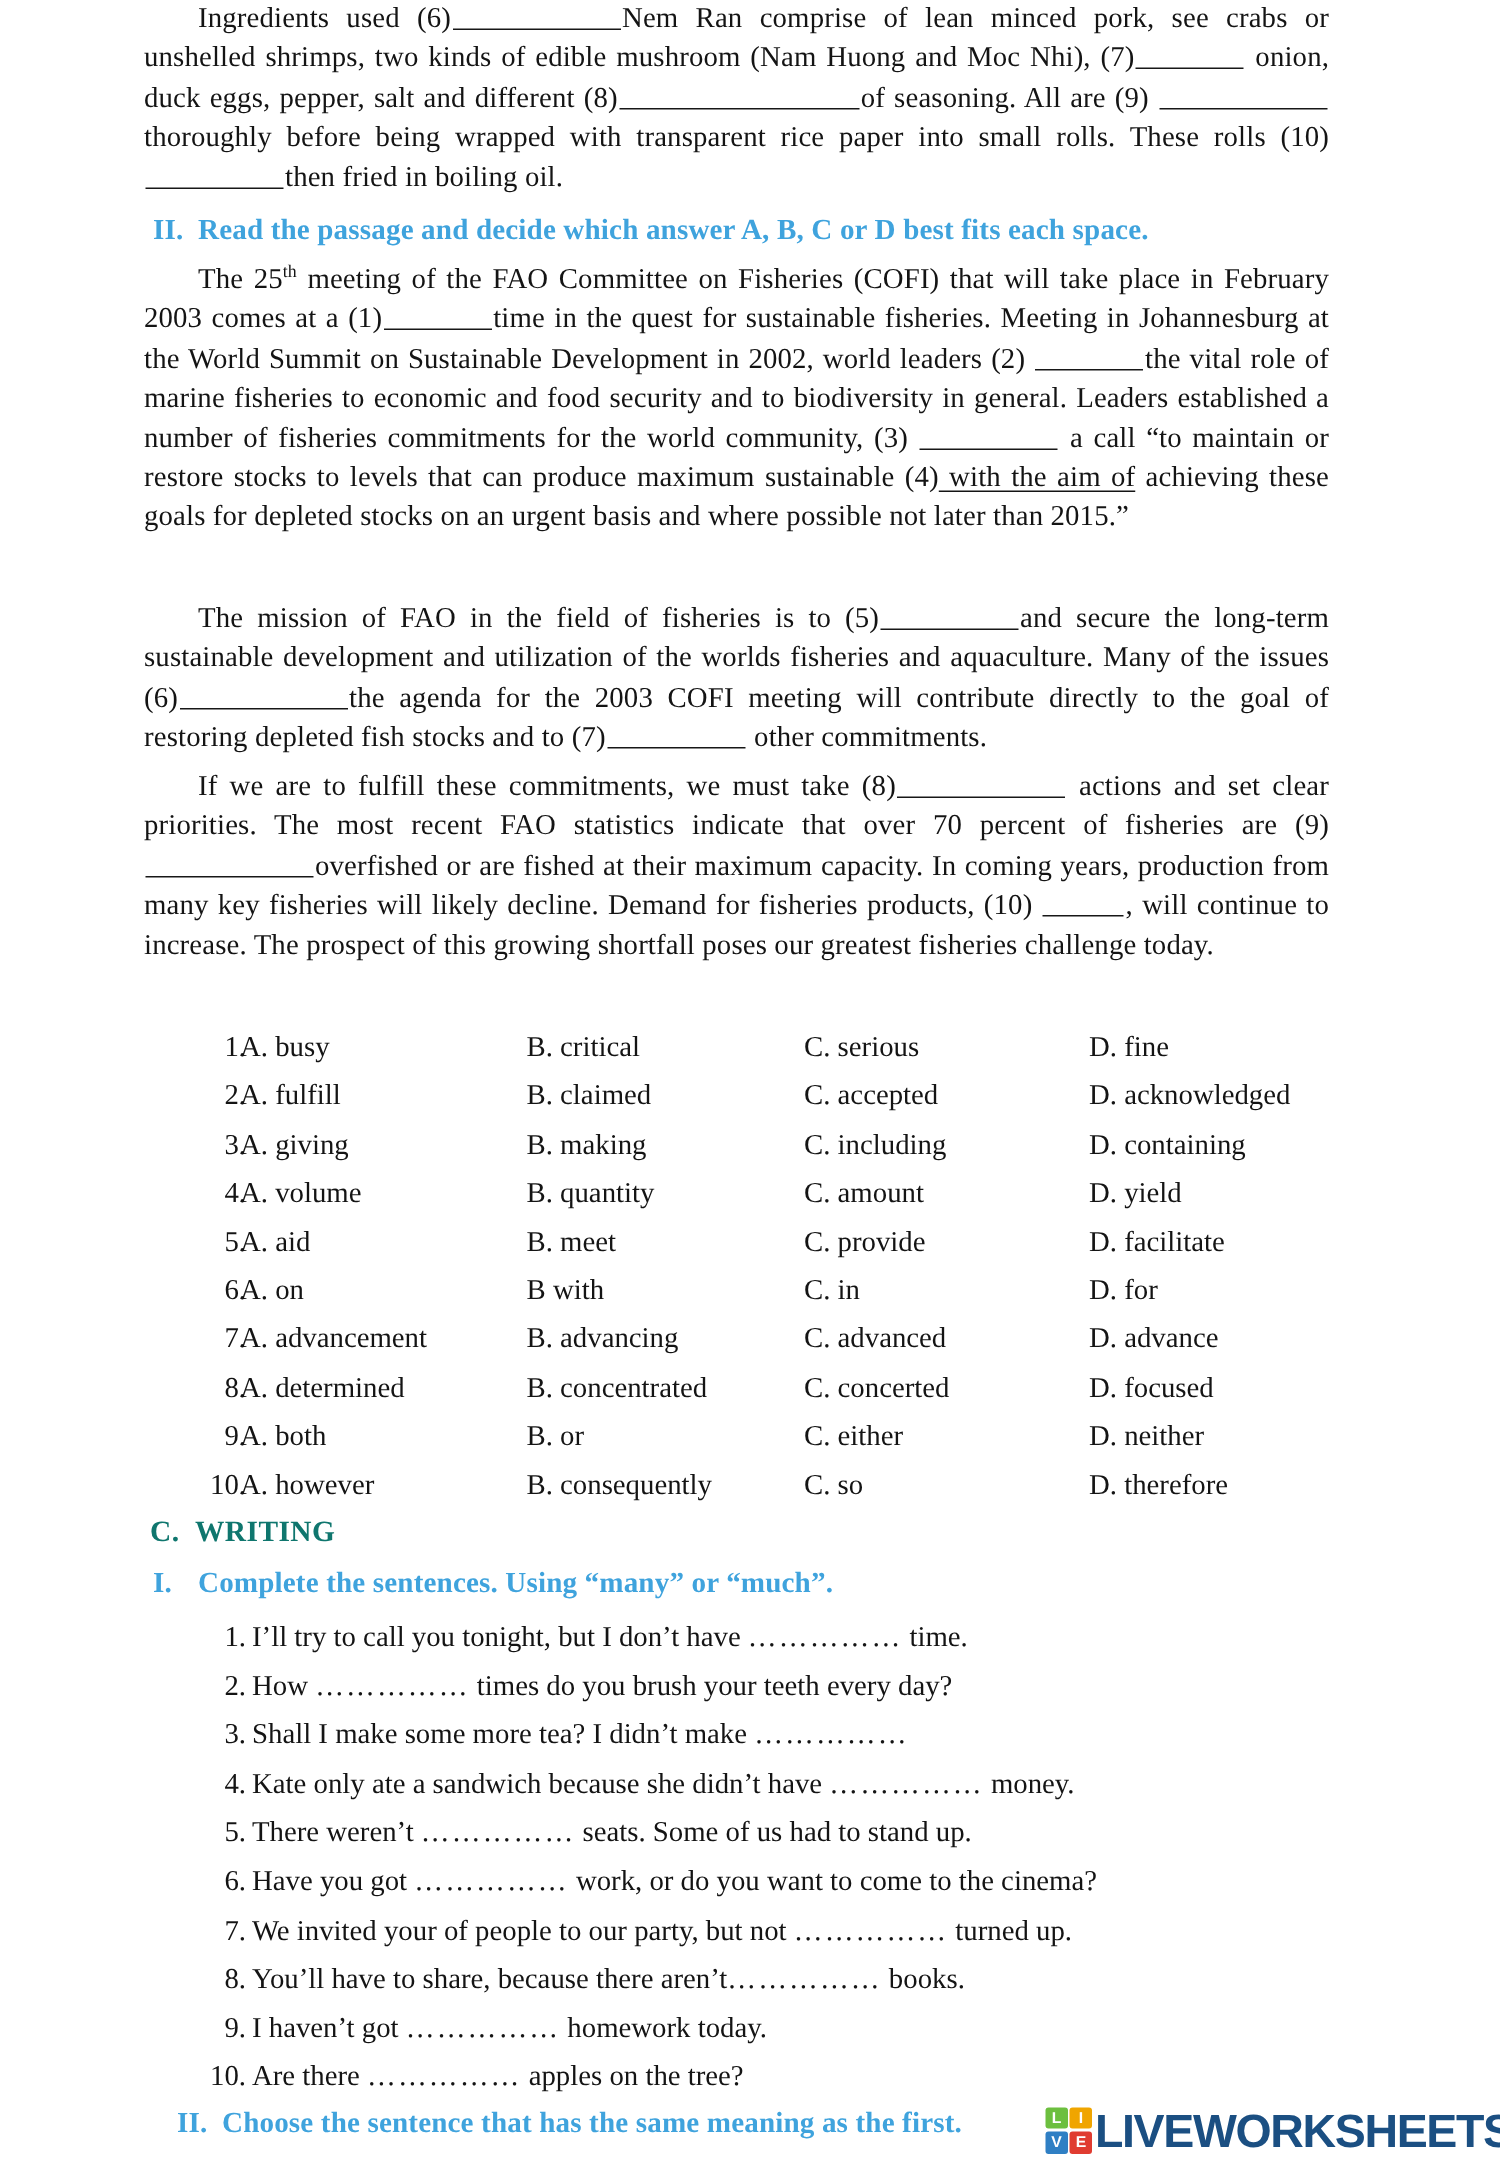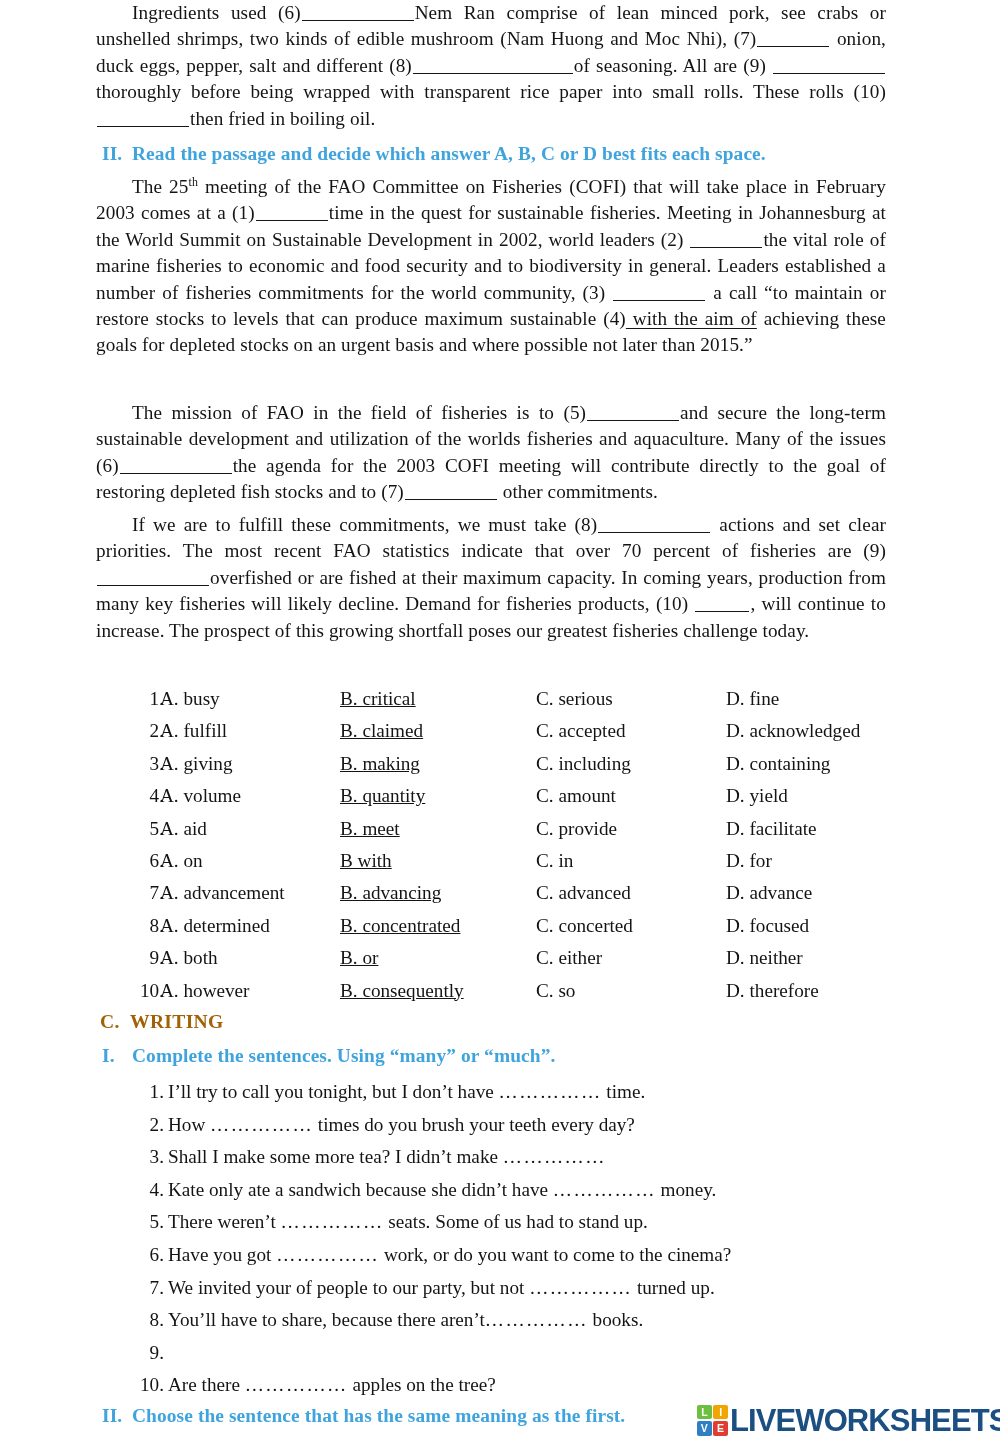--- a/index.html
+++ b/index.html
@@ -69,21 +69,21 @@
     letter-spacing: 0.1px;
   }
   .heading-blue .hnum {
     display: inline-block;
     width: 30px;
   }
   .heading-steel {
     position: absolute;
     font-weight: bold;
     font-size: 19.6px;
-    color: #a16207;
+    color: #0f766e;
     white-space: nowrap;
     letter-spacing: 0.3px;
   }
   .heading-steel .hnum {
     display: inline-block;
     width: 30px;
   }
 
   
   .mc-list {
@@ -100,21 +100,21 @@
     color: #141414;
     white-space: nowrap;
   }
   .mc-num {
     position: absolute;
     left: 34px;
     width: 34px;
     text-align: right;
   }
   .mc-a { position: absolute; left: 64px; }
-  .mc-b { position: absolute; left: 244px; text-decoration: underline; }
+  .mc-b { position: absolute; left: 255px; }
   .mc-c { position: absolute; left: 440px; }
   .mc-d { position: absolute; left: 630px; }
 
   
   .sent-list {
     position: absolute;
     left: 96px;
     top: 1076px;
     width: 800px;
   }
@@ -340,30 +340,31 @@
       <span class="sent-text"><span>We invited your of people to our party, but not </span><span class="dots">……………</span><span> turned up.</span></span>
     </div>
 
     <div class="sent-row">
       <span class="sent-num">8.</span>
       <span class="sent-text"><span>You’ll have to share, because there aren’t</span><span class="dots">……………</span><span> books.</span></span>
     </div>
 
     <div class="sent-row">
       <span class="sent-num">9.</span>
+      <span class="sent-text"><span>I haven’t got </span><span class="dots">……………</span><span> homework today.</span></span>
     </div>
 
     <div class="sent-row">
       <span class="sent-num">10.</span>
       <span class="sent-text"><span>Are there </span><span class="dots">……………</span><span> apples on the tree?</span></span>
     </div>
 
   </div>
 
-  <div class="heading-blue" style="left: 102px; top: 1405px;">
+  <div class="heading-blue" style="left: 118px; top: 1405px;">
     <span class="hnum">II.</span><span>Choose the sentence that has the same meaning as the first.</span>
   </div>
 
   <div class="lw-logo">
     <div class="lw-tiles">
       <div class="lw-tile lw-t1">L</div>
       <div class="lw-tile lw-t2">I</div>
       <div class="lw-tile lw-t3">V</div>
       <div class="lw-tile lw-t4">E</div>
     </div>

